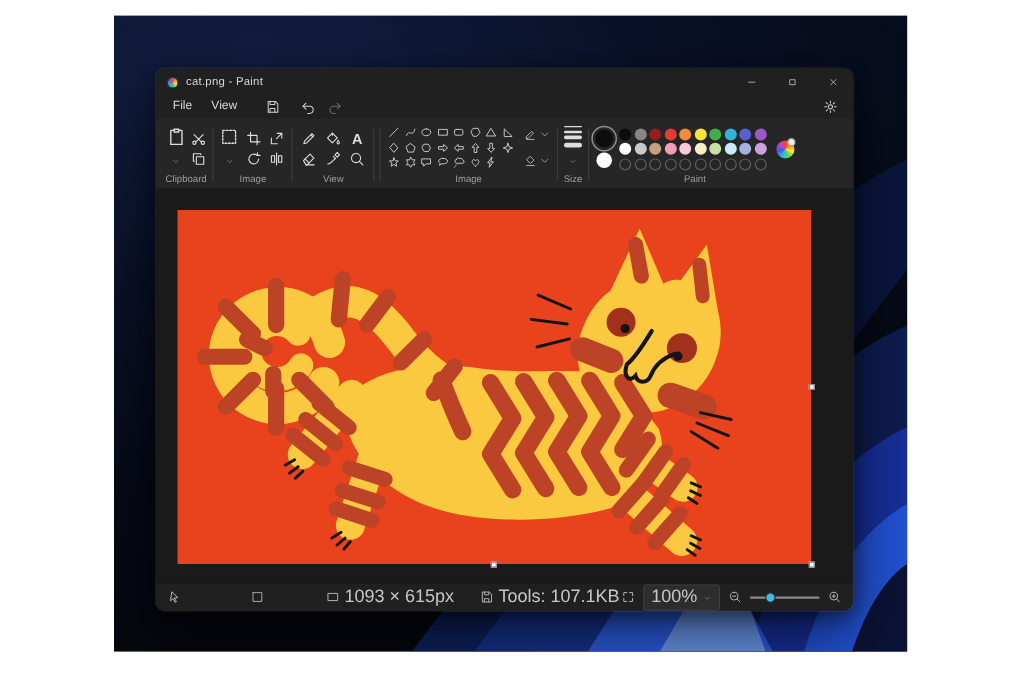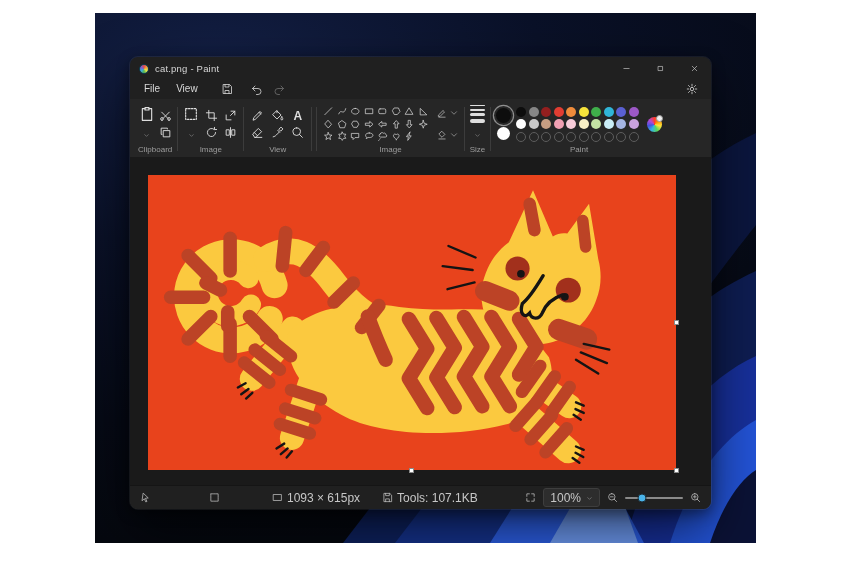--- a/index.html
+++ b/index.html
@@ -64,21 +64,21 @@
   .wheel::after{content:"";position:absolute;right:-1px;top:-2px;width:5px;height:5px;border-radius:50%;background:#efefef;border:1px solid #999;}
   
   .workspace{flex:1;background:#1a1a1a;position:relative;}
   .canvas{position:absolute;left:18px;top:18px;width:528px;height:295px;background:var(--c-bg,#e8431c);}
   .canvas svg{display:block;width:100%;height:100%;}
   .handle{position:absolute;width:5px;height:5px;background:#fff;border:1px solid #8a8a8a;box-sizing:border-box;}
   .h-right{right:-3px;top:50%;margin-top:-3px;}
   .h-bottom{bottom:-3px;left:50%;margin-left:-3px;}
   .h-corner{right:-3px;bottom:-3px;}
   
-  .statusbar{height:23px;flex:0 0 auto;background:#202020;border-top:1px solid #151515;display:flex;align-items:center;padding:0 10px;color:#c7c7c7;font-size:12px;}
+  .statusbar{height:23px;flex:0 0 auto;background:#202020;border-top:1px solid #151515;display:flex;align-items:center;padding:0 10px;color:#c7c7c7;font-size:15px;}
   .sb-icon{display:flex;align-items:center;color:#bdbdbd;}
   .sb-icon svg{width:11px;height:11px;}
   .sb-item{display:flex;align-items:center;gap:4px;white-space:nowrap;}
   .sb-right{margin-left:auto;display:flex;align-items:center;gap:7px;}
   .zoom-box{display:flex;align-items:flex-end;gap:5px;background:#2d2d2d;border:1px solid #3e3e3e;border-radius:3px;padding:1.5px 6px;}
   .slider{position:relative;width:58px;height:2px;background:#8a8a8a;border-radius:1px;}
   .slider .thumb{position:absolute;left:30%;top:50%;transform:translate(-50%,-50%);width:9px;height:9px;border-radius:50%;background:var(--accent,#4ab3e8);border:1.5px solid #1c2a33;box-sizing:border-box;}
   .dashed path{stroke-dasharray:2.3 2;}
   .shape-dash path{stroke-dasharray:2 1.6;}
   .tiger-yel-f{fill:var(--c-yel);}

